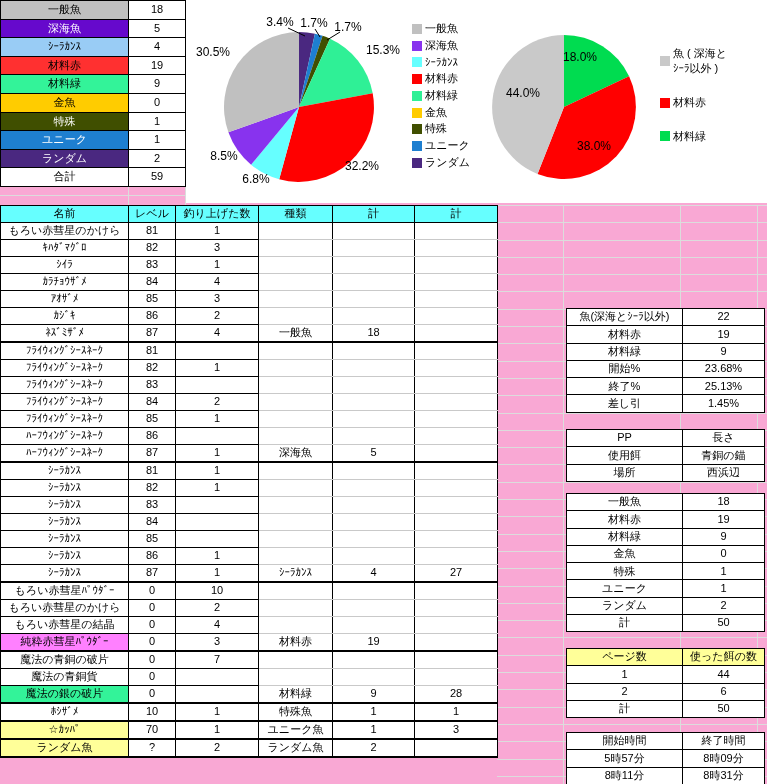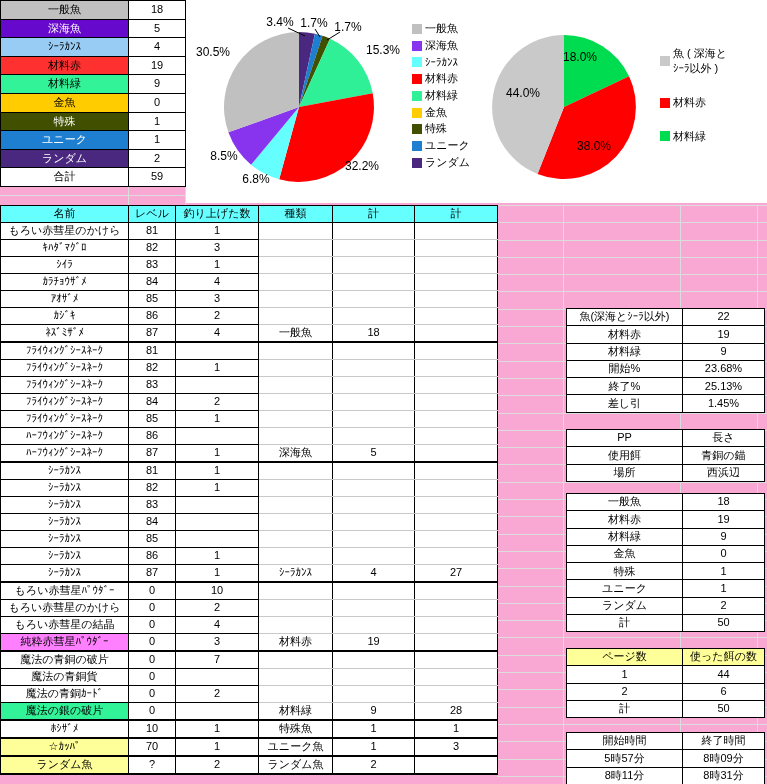--- a/index.html
+++ b/index.html
@@ -429,28 +429,20 @@
           <td class="soft"></td>
         </tr>
         <tr>
           <td>魔法の青銅貨</td>
           <td>0</td>
           <td></td>
           <td class="soft"></td>
           <td class="soft"></td>
           <td class="soft"></td>
         </tr>
-        <tr>
-          <td>魔法の青銅ｶｰﾄﾞ</td>
-          <td>0</td>
-          <td>2</td>
-          <td class="soft"></td>
-          <td class="soft"></td>
-          <td class="soft"></td>
-        </tr>
         <tr class="ge">
           <td style="background: rgb(51, 243, 153);">魔法の銀の破片</td>
           <td>0</td>
           <td></td>
           <td>材料緑</td>
           <td>9</td>
           <td>28</td>
         </tr>
         <tr class="ge">
           <td>ﾎｼｻﾞﾒ</td>

